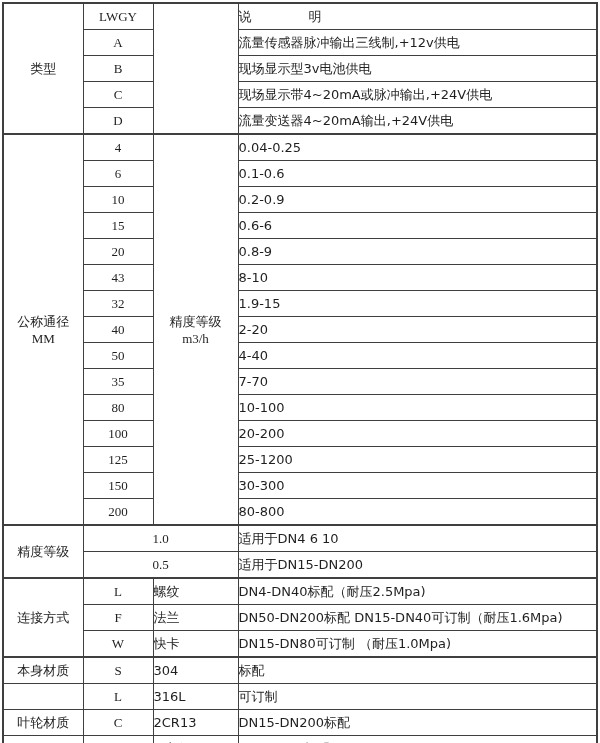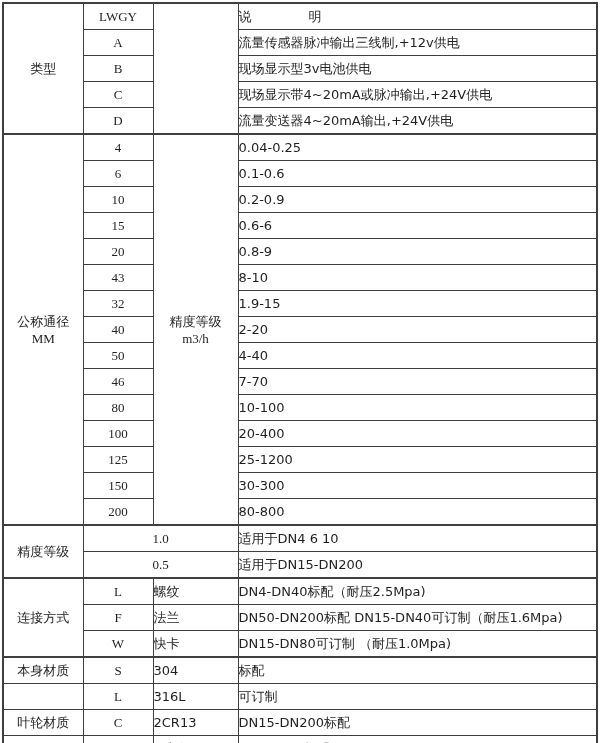--- a/index.html
+++ b/index.html
@@ -97,30 +97,30 @@
     </tr>
     <tr>
       <td class="c">40</td>
       <td class="l">2-20</td>
     </tr>
     <tr>
       <td class="c">50</td>
       <td class="l">4-40</td>
     </tr>
     <tr>
-      <td class="c">46</td>
+      <td class="c">35</td>
       <td class="l">7-70</td>
     </tr>
     <tr>
       <td class="c">80</td>
       <td class="l">10-100</td>
     </tr>
     <tr>
       <td class="c">100</td>
-      <td class="l">20-400</td>
+      <td class="l">20-200</td>
     </tr>
     <tr>
       <td class="c">125</td>
       <td class="l">25-1200</td>
     </tr>
     <tr>
       <td class="c">150</td>
       <td class="l">30-300</td>
     </tr>
     <tr>

